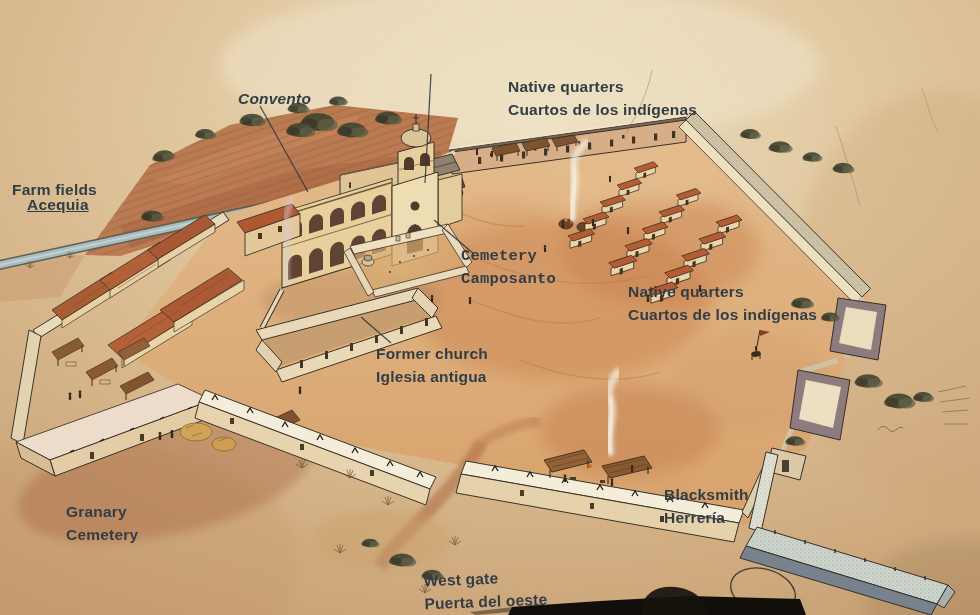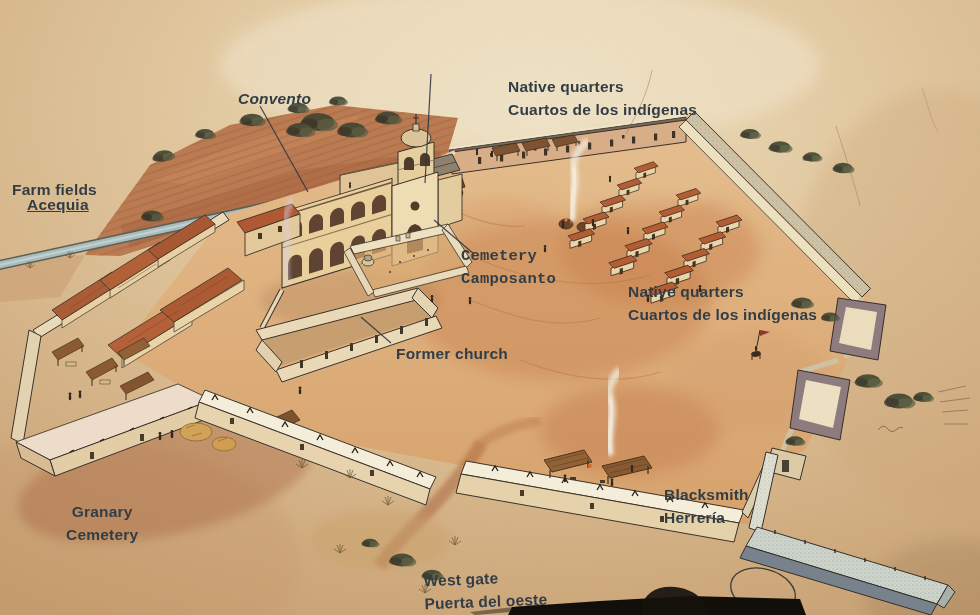--- a/index.html
+++ b/index.html
@@ -485,24 +485,25 @@
   <div>Cuartos de los indígenas</div>
 </div>
 <div class="map-label" style="left:461px;top:245px;font-family:Liberation Mono, monospace;">
   <div>Cemetery</div>
   <div>Camposanto</div>
 </div>
 <div class="map-label" style="left:628px;top:281px;">
   <div>Native quarters</div>
   <div>Cuartos de los indígenas</div>
 </div>
-<div class="map-label" style="left:376px;top:343px;margin-left:20px;">
+<div class="map-label" style="left:376px;top:343px;">
   <div>Former church</div>
-</div>
-<div class="map-label" style="left:66px;top:501px;text-align:center;">
+  <div>Iglesia antigua</div>
+</div>
+<div class="map-label" style="left:66px;top:501px;">
   <div>Granary</div>
   <div>Cemetery</div>
 </div>
 <div class="map-label" style="left:664px;top:484px;">
   <div>Blacksmith</div>
   <div>Herrería</div>
 </div>
 <div class="map-label tilt" style="left:424px;top:568px;">
   <div>West gate</div>
   <div>Puerta del oeste</div>

